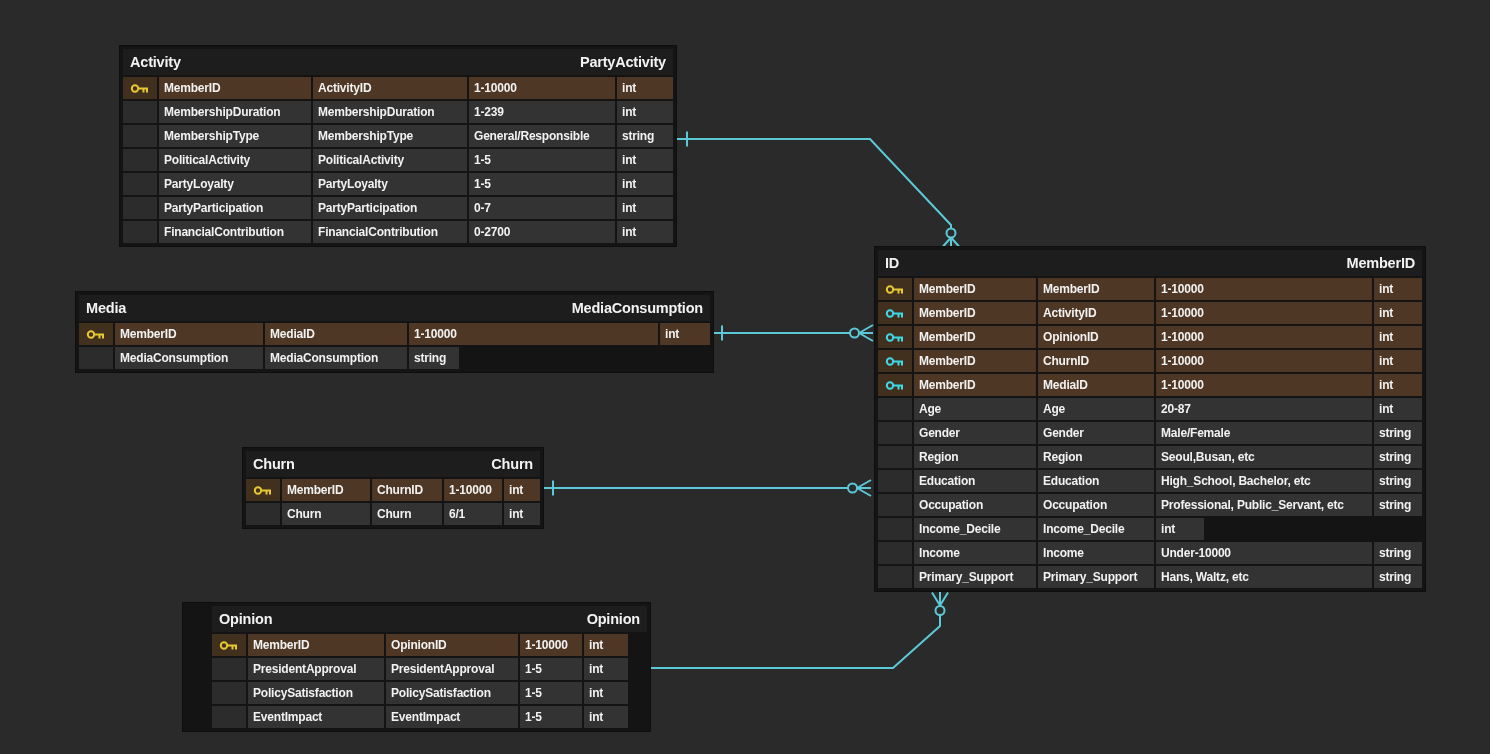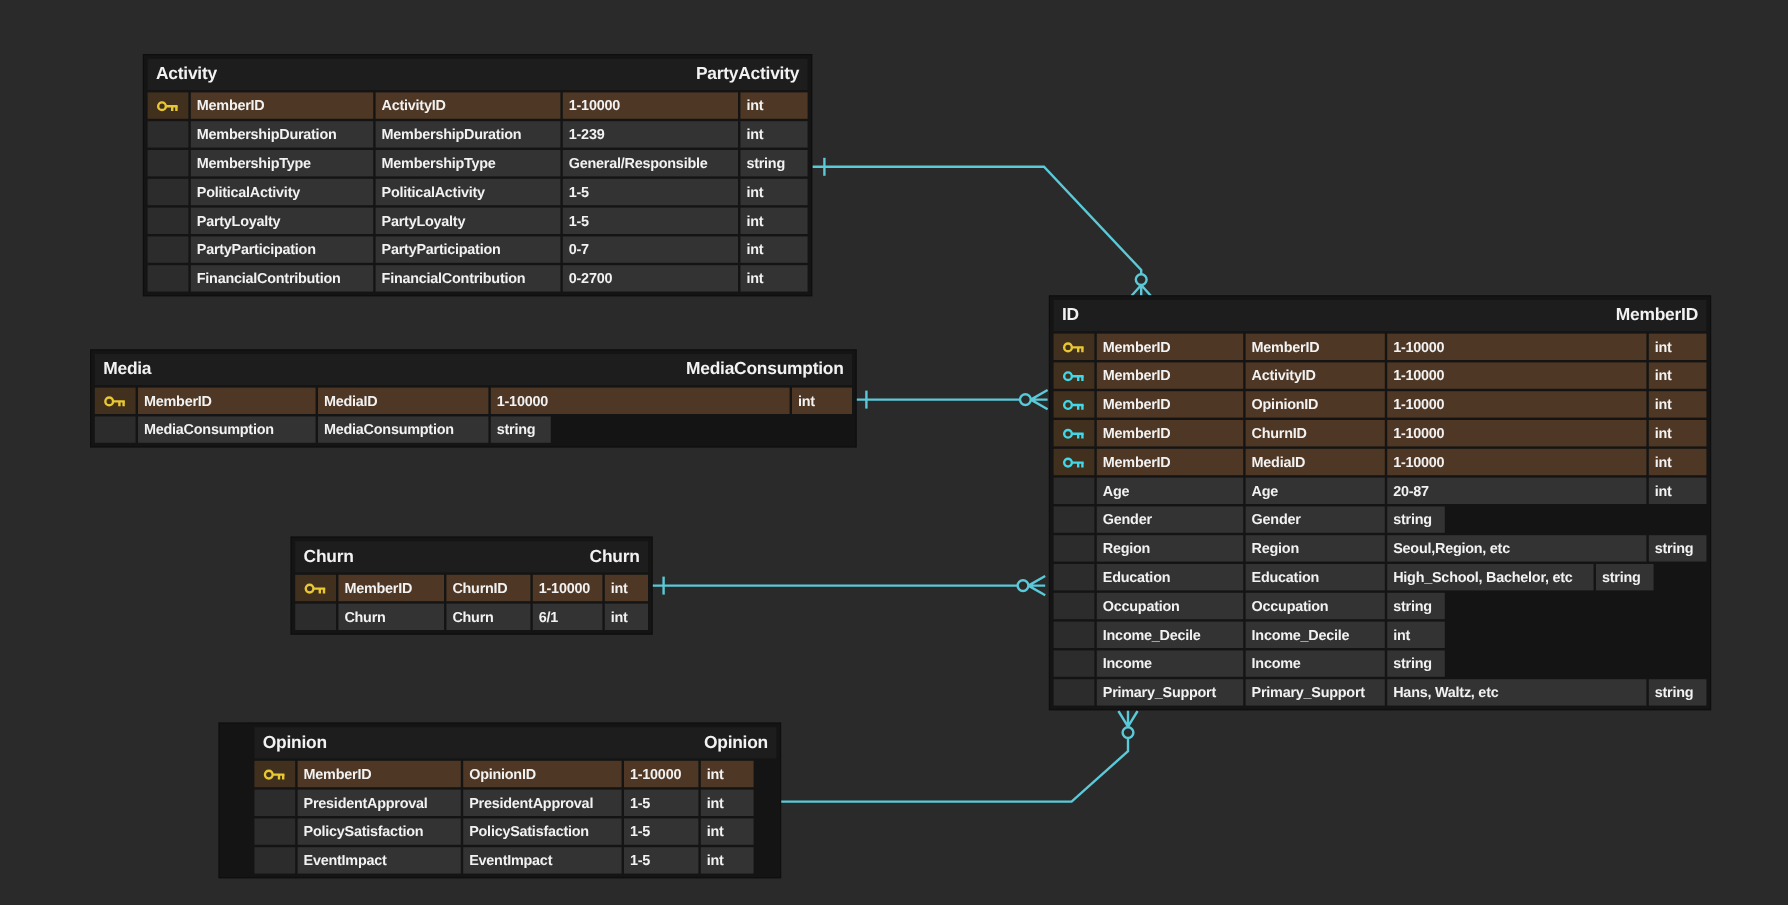--- a/index.html
+++ b/index.html
@@ -315,52 +315,55 @@
         <div class="cell key" style="width:34px"></div>
         <div class="cell" style="width:122px">Age</div>
         <div class="cell" style="width:116px">Age</div>
         <div class="cell" style="width:216px">20-87</div>
         <div class="cell" style="width:48px">int</div>
       </div>
       <div class="tbl-row">
         <div class="cell key" style="width:34px"></div>
         <div class="cell" style="width:122px">Gender</div>
         <div class="cell" style="width:116px">Gender</div>
+        <div class="cell" style="width:216px">Male/Female</div>
         <div class="cell" style="width:48px">string</div>
       </div>
       <div class="tbl-row">
         <div class="cell key" style="width:34px"></div>
         <div class="cell" style="width:122px">Region</div>
         <div class="cell" style="width:116px">Region</div>
-        <div class="cell" style="width:216px">Seoul,Region, etc</div>
+        <div class="cell" style="width:216px">Seoul,Busan, etc</div>
         <div class="cell" style="width:48px">string</div>
       </div>
       <div class="tbl-row">
         <div class="cell key" style="width:34px"></div>
         <div class="cell" style="width:122px">Education</div>
         <div class="cell" style="width:116px">Education</div>
-        <div class="cell" style="width:172px">High_School, Bachelor, etc</div>
+        <div class="cell" style="width:216px">High_School, Bachelor, etc</div>
         <div class="cell" style="width:48px">string</div>
       </div>
       <div class="tbl-row">
         <div class="cell key" style="width:34px"></div>
         <div class="cell" style="width:122px">Occupation</div>
         <div class="cell" style="width:116px">Occupation</div>
+        <div class="cell" style="width:216px">Professional, Public_Servant, etc</div>
         <div class="cell" style="width:48px">string</div>
       </div>
       <div class="tbl-row">
         <div class="cell key" style="width:34px"></div>
         <div class="cell" style="width:122px">Income_Decile</div>
         <div class="cell" style="width:116px">Income_Decile</div>
         <div class="cell" style="width:48px">int</div>
       </div>
       <div class="tbl-row">
         <div class="cell key" style="width:34px"></div>
         <div class="cell" style="width:122px">Income</div>
         <div class="cell" style="width:116px">Income</div>
+        <div class="cell" style="width:216px">Under-10000</div>
         <div class="cell" style="width:48px">string</div>
       </div>
       <div class="tbl-row">
         <div class="cell key" style="width:34px"></div>
         <div class="cell" style="width:122px">Primary_Support</div>
         <div class="cell" style="width:116px">Primary_Support</div>
         <div class="cell" style="width:216px">Hans, Waltz, etc</div>
         <div class="cell" style="width:48px">string</div>
       </div>
     </div>

